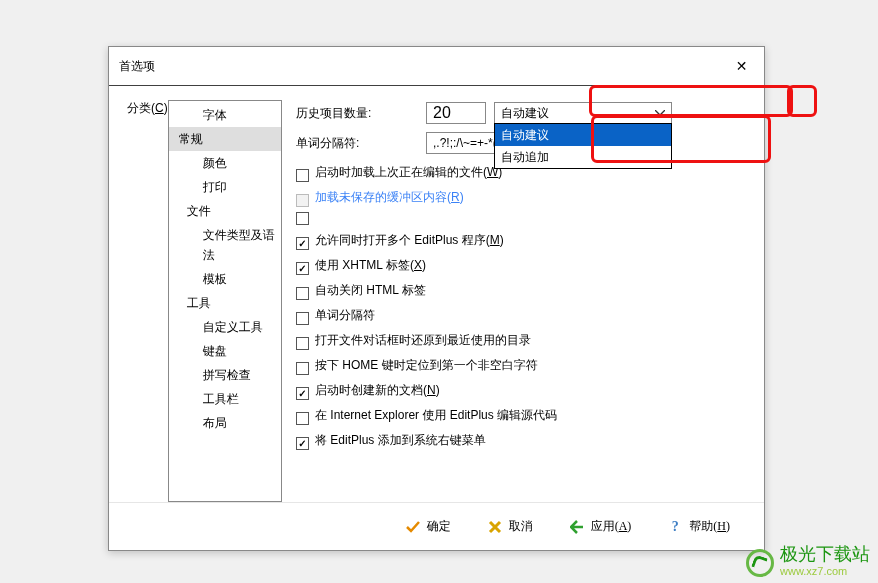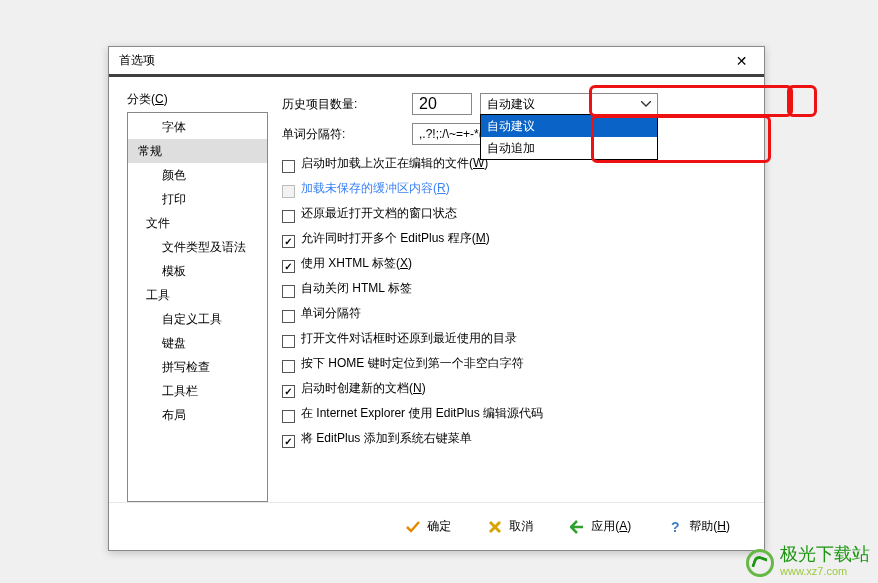--- a/index.html
+++ b/index.html
@@ -20,22 +20,22 @@
     top: 46px;
     width: 657px;
     height: 505px;
     background: #fff;
     border: 1px solid #888;
     box-shadow: 0 2px 8px rgba(0,0,0,0.2);
     display: flex;
     flex-direction: column;
   }
   .titlebar {
-    height: 30px;
-    border-bottom: 3px solid #404040;
+    height: 39px;
+    border-bottom: 1px solid #404040;
     display: flex;
     align-items: center;
     justify-content: space-between;
     padding: 0 0 0 10px;
   }
   .titlebar-title { font-size: 12px; }
   .close-btn {
     width: 45px;
     height: 30px;
     display: flex;
@@ -44,23 +44,23 @@
     font-size: 14px;
     cursor: pointer;
   }
   .body {
     flex: 1;
     display: flex;
     padding: 14px 18px 0 18px;
     gap: 14px;
   }
   .left-col {
-    width: 141px;
-    display: flex;
-    flex-direction: column;
+    width: 155px;
+    display: flex;
+    flex-direction: row;
   }
   .left-label { margin-bottom: 4px; }
   .left-label u { text-decoration: underline; }
   .tree {
     flex: 1;
     border: 1px solid #888;
     background: #fff;
     padding: 2px 0;
     overflow: hidden;
   }
@@ -164,20 +164,21 @@
   .chk.disabled { border-color: #bbb; background: #f2f2f2; }
   .chk-label.disabled { color: #3b82f6; }
   .footer {
     height: 48px;
     display: flex;
     align-items: center;
     justify-content: flex-end;
     gap: 24px;
     padding-right: 28px;
     border-top: 1px solid #e6e6e6;
+    font-family: Liberation Serif, serif;
   }
   .btn {
     display: flex;
     align-items: center;
     gap: 6px;
     cursor: pointer;
     padding: 4px 6px;
   }
   .btn-ico { width: 16px; height: 16px; display:flex;align-items:center;justify-content:center; }
   .annot {
@@ -295,21 +296,20 @@
           <div class="chk-row">
             <span class="chk"></span>
             <span class="chk-label">启动时加载上次正在编辑的文件(<u>W</u>)</span>
           </div>
           <div class="chk-row">
             <span class="chk disabled"></span>
             <span class="chk-label disabled">加载未保存的缓冲区内容(<u>R</u>)</span>
           </div>
           <div class="chk-row">
             <span class="chk"></span>
-            <span class="chk-label">还原最近打开文档的窗口状态</span>
           </div>
           <div class="chk-row">
             <span class="chk checked"></span>
             <span class="chk-label">允许同时打开多个 EditPlus 程序(<u>M</u>)</span>
           </div>
           <div class="chk-row">
             <span class="chk checked"></span>
             <span class="chk-label">使用 XHTML 标签(<u>X</u>)</span>
           </div>
           <div class="chk-row">

